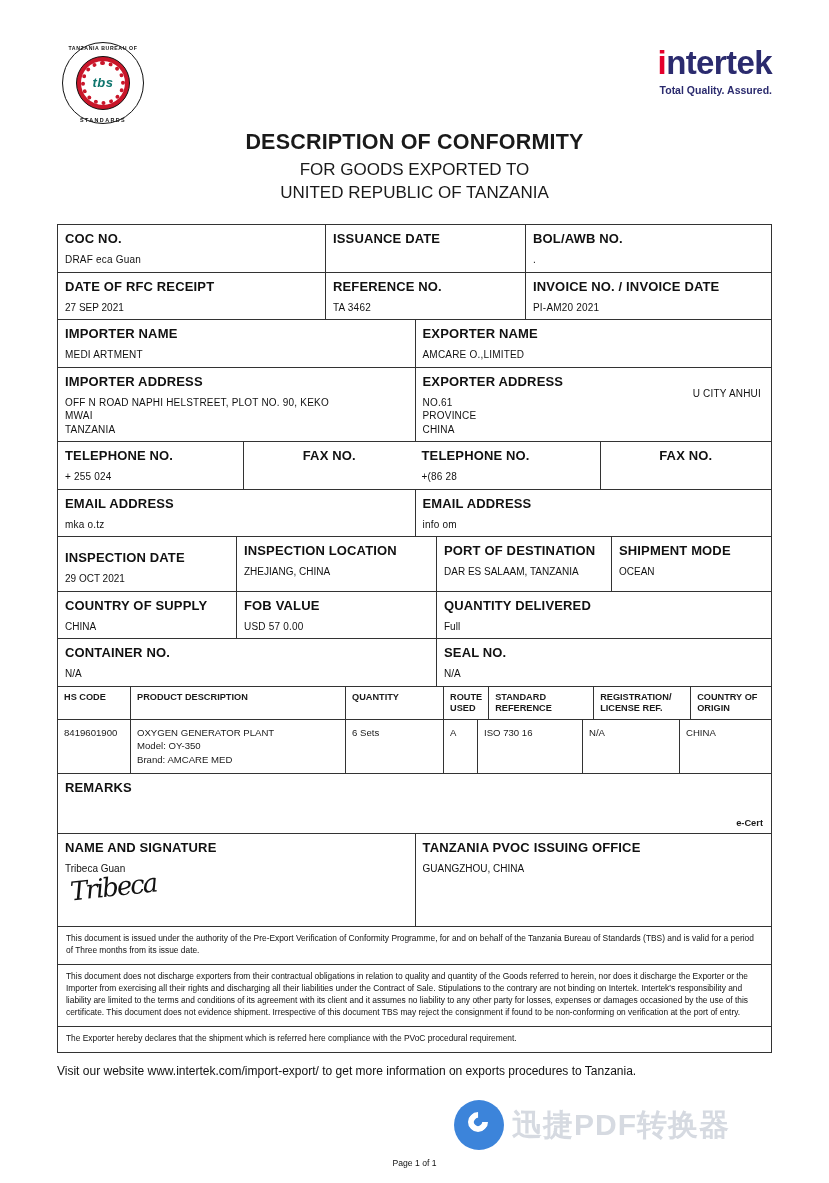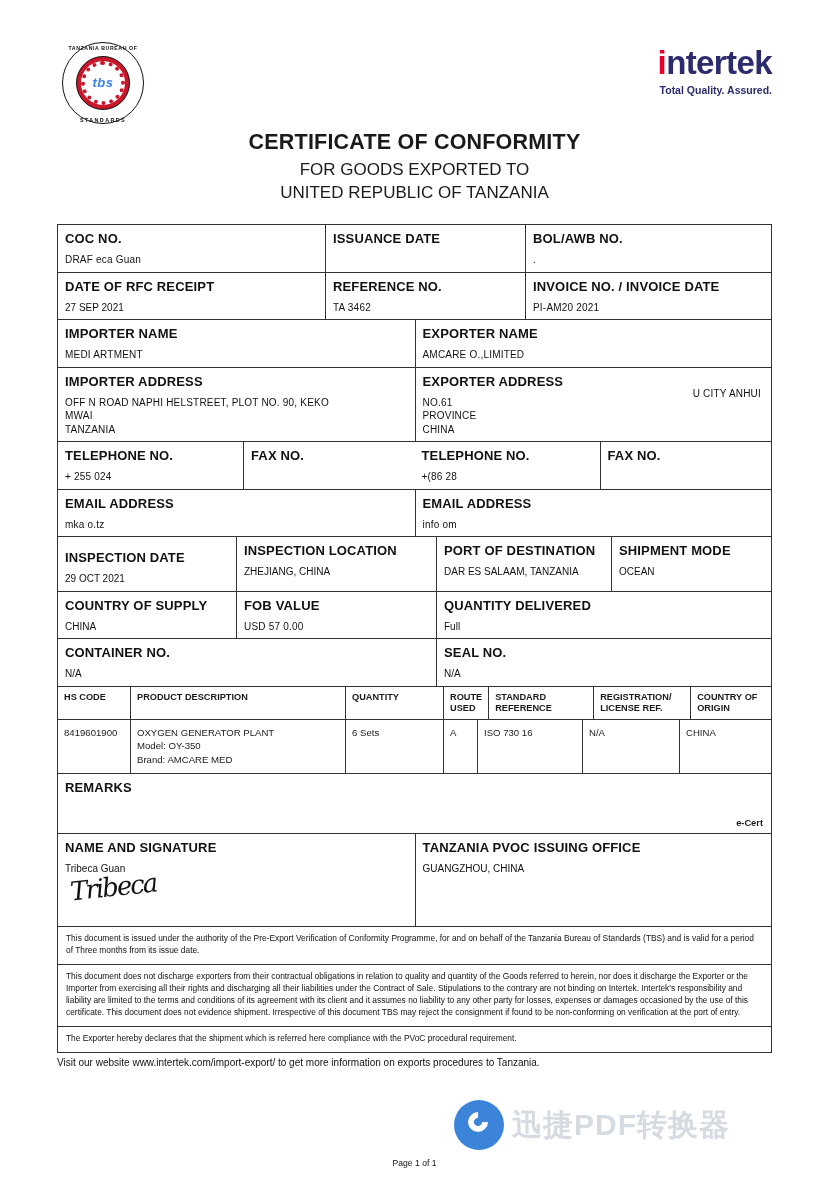--- a/index.html
+++ b/index.html
@@ -62,21 +62,21 @@
     box-sizing: border-box;
   }
   .tbs-seal .tbs-text {
     position: absolute;
     left: 0; top: 33px;
     width: 82px;
     text-align: center;
     font-size: 13px;
     font-weight: bold;
     font-style: italic;
-    color: #3b82f6;
+    color: #0f766e;
     letter-spacing: .5px;
   }
   .tbs-seal .arc-top {
     position: absolute;
     left: 0; top: 3px;
     width: 82px;
     text-align: center;
     font-size: 5.2px;
     font-weight: bold;
     color: #111;
@@ -177,21 +177,21 @@
   }
   .sub > .cell { border-left: none; }
   .sub > .cell + .cell { border-left: 1px solid #333; }
 
   
   .w-coc { flex: 0 0 267px; }
   .w-iss { flex: 0 0 200px; }
   .w-bol { flex: 1; }
   .w-half { flex: 0 0 50%; }
   .w-imp-sub1 { flex: 0 0 185px; }
-  .w-imp-sub2 { flex: 1; }
+  .w-imp-sub2 { flex: 1; text-align: center; }
   .w-insp1 { flex: 0 0 178px; margin-top: 7px; }
   .w-insp2 { flex: 0 0 200px; }
   .w-insp3 { flex: 0 0 175px; }
   .w-insp4 { flex: 1; }
   .w-cos1 { flex: 0 0 178px; }
   .w-cos2 { flex: 0 0 200px; }
   .w-cos3 { flex: 1; }
   .w-cont1 { flex: 0 0 378px; }
   .w-cont2 { flex: 1; }
 
@@ -266,22 +266,22 @@
   .legal {
     padding: 6px 8px 7px 8px;
     font-size: 8.4px;
     line-height: 1.42;
     color: #111;
     border-bottom: 1px solid #333;
   }
   .legal:last-child { border-bottom: none; }
 
   .visit {
-    margin-top: 4px;
-    font-size: 10px;
+    margin-top: 11px;
+    font-size: 12px;
     color: #111;
   }
 
   
   .watermark {
     position: absolute;
     left: 454px;
     top: 1100px;
     display: flex;
     align-items: center;
@@ -338,21 +338,21 @@
       <div class="tbs-text">tbs</div>
       <div class="arc-bottom">STANDARDS</div>
     </div>
     <div class="intertek">
       <div class="brand"><span class="dot">i</span><span>ntertek</span></div>
       <div class="tag">Total Quality. Assured.</div>
     </div>
   </div>
 
   <div class="titles">
-    <div class="t1">CERTIFICATE OF CONFORMITY</div>
+    <div class="t1">DESCRIPTION OF CONFORMITY</div>
     <div class="t2">FOR GOODS EXPORTED TO</div>
     <div class="t3">UNITED REPUBLIC OF TANZANIA</div>
   </div>
 
   <div class="form">
 
     <div class="row">
       <div class="cell w-coc">
         <div class="lbl">COC NO.</div>
         <div class="val redacted">DRAF          eca Guan</div>

